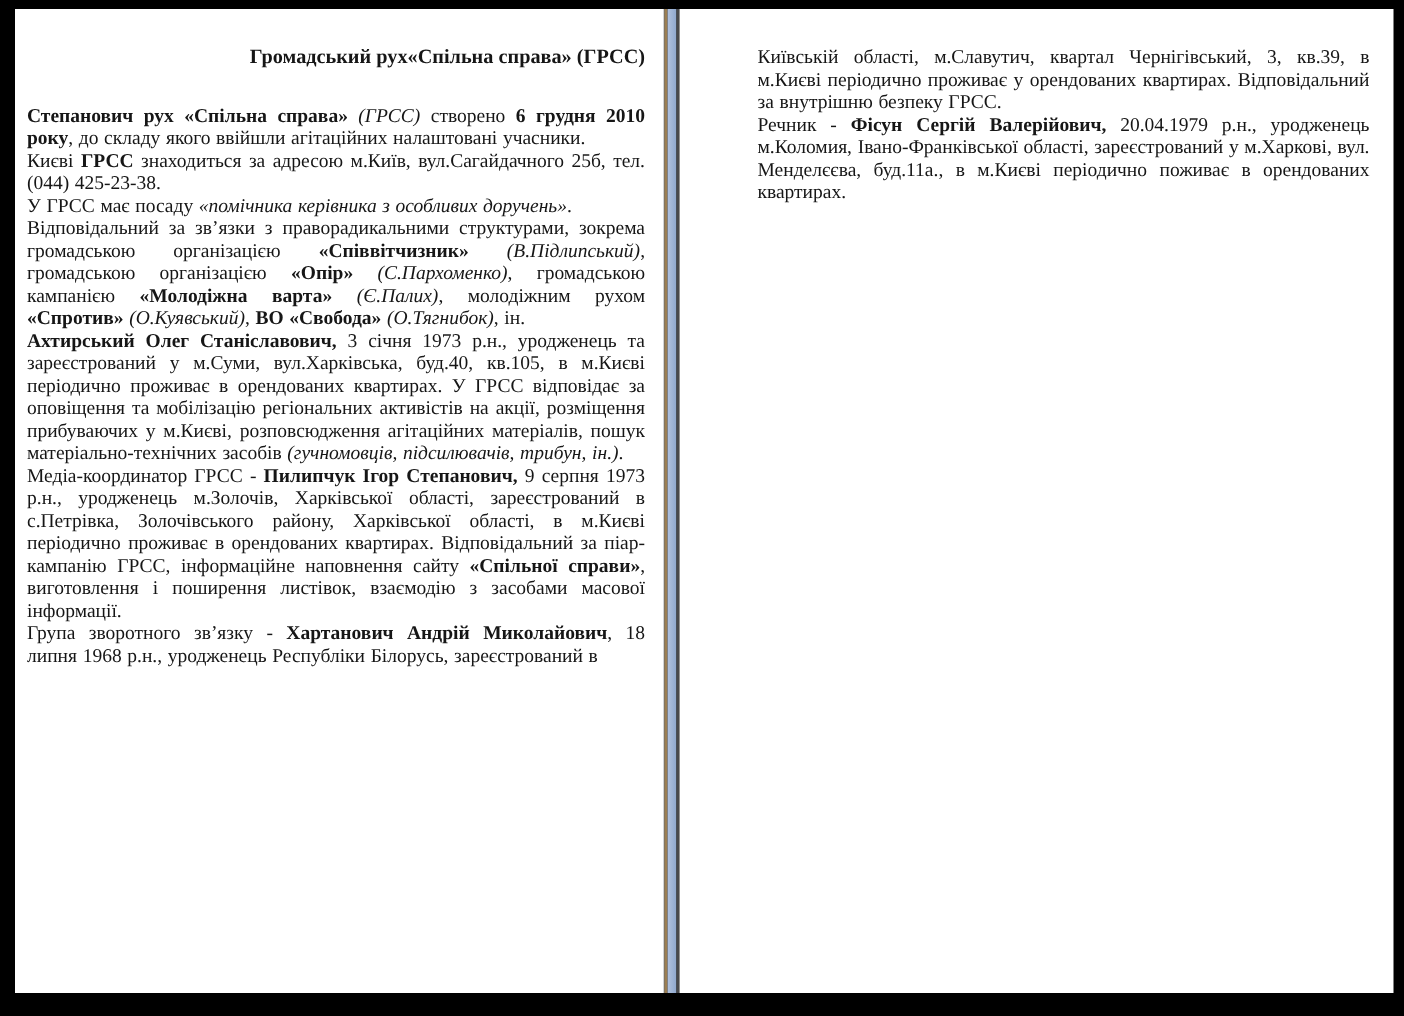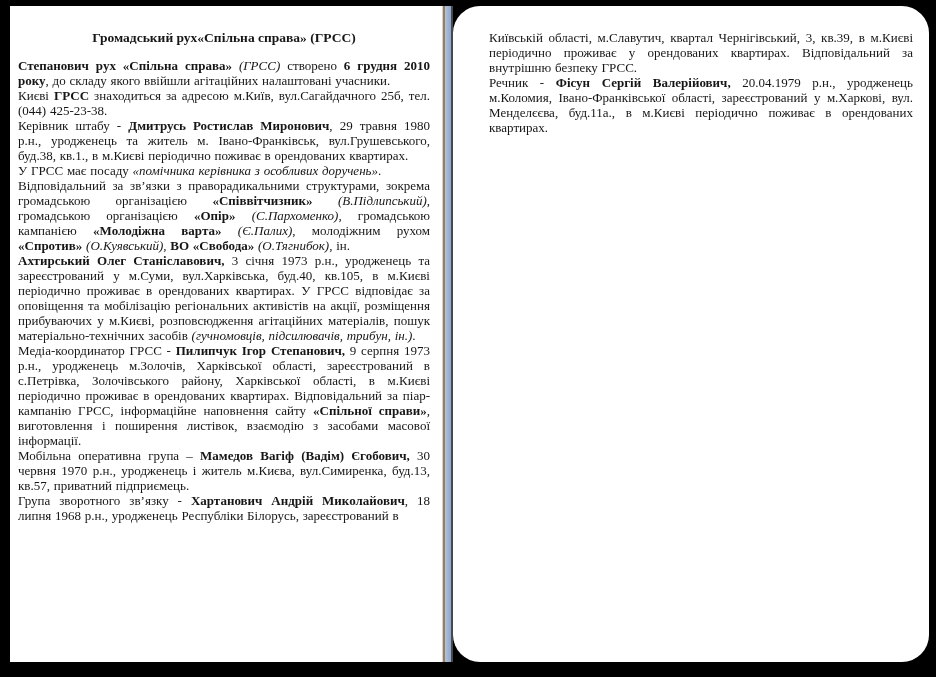--- a/index.html
+++ b/index.html
@@ -27,37 +27,36 @@
     background: #ffffff;
     color: #161616;
     box-sizing: border-box;
   }
   .page-left {
     width: 432px;
     padding: 24px 12px 0 8px;
   }
   .page-right {
     flex: 1;
-    padding: 24px 16px 0 36px;
-    border-radius: 27px;
+    padding: 24px 16px 0 52px;
   }
   .divider {
     width: 11px;
     display: flex;
     flex-direction: row;
   }
   .stripe { height: 100%; }
   .s-gray { width: 1px; background: #d2d3d5; }
   .s-tan  { width: 2px; background: #9b7e52; }
   .s-blue { width: 6px; background: linear-gradient(90deg, #b0c1de 0%, #8ea7cd 100%); }
   .s-dark { width: 2px; background: #48484b; }
 
   .doc-title {
-    margin: 0 0 13px 0;
-    text-align: center;
+    margin: 0 0 24px 0;
+    text-align: right;
     font-size: 13.5px;
     line-height: 15px;
     font-weight: bold;
   }
   .body-text p {
     margin: 0;
     padding: 0;
     text-align: justify;
     font-size: 13px;
     line-height: 15px;
@@ -71,26 +70,24 @@
 <body>
 
 <div class="screen">
   <div class="spread">
 
     <div class="page page-left">
       <h1 class="doc-title">Громадський рух«Спільна справа» (ГРСС)</h1>
       <div class="body-text">
           <p><span class="run-b">Степанович рух «Спільна справа» </span><span class="run-i">(ГРСС)</span><span class="run-n"> створено </span><span class="run-b">6 грудня 2010 року</span><span class="run-n">, до складу якого ввійшли агітаційних налаштовані учасники.</span></p>
           <p><span class="run-n">Києві </span><span class="run-b">ГРСС</span><span class="run-n"> знаходиться за адресою м.Київ, вул.Сагайдачного 25б, тел. (044) 425-23-38.</span></p>
-          <p><span class="run-n">Керівник штабу - </span><span class="run-b">Дмитрусь Ростислав Миронович</span><span class="run-n">, 29 травня 1980 р.н., уродженець та житель м. Івано-Франківськ, вул.Грушевського, буд.38, кв.1., в м.Києві періодично поживає в орендованих квартирах.</span></p>
           <p><span class="run-n">У ГРСС має посаду </span><span class="run-i">«помічника керівника з особливих доручень»</span><span class="run-n">.</span></p>
           <p><span class="run-n">Відповідальний за зв’язки з праворадикальними структурами, зокрема громадською організацією </span><span class="run-b">«Співвітчизник»</span><span class="run-n"> </span><span class="run-i">(В.Підлипський)</span><span class="run-n">, громадською організацією </span><span class="run-b">«Опір»</span><span class="run-n"> </span><span class="run-i">(С.Пархоменко)</span><span class="run-n">, громадською кампанією </span><span class="run-b">«Молодіжна варта»</span><span class="run-n"> </span><span class="run-i">(Є.Палих)</span><span class="run-n">, молодіжним рухом </span><span class="run-b">«Спротив»</span><span class="run-n"> </span><span class="run-i">(О.Куявський)</span><span class="run-n">, </span><span class="run-b">ВО «Свобода»</span><span class="run-n"> </span><span class="run-i">(О.Тягнибок)</span><span class="run-n">, ін.</span></p>
           <p><span class="run-b">Ахтирський Олег Станіславович,</span><span class="run-n"> 3 січня 1973 р.н., уродженець та зареєстрований у м.Суми, вул.Харківська, буд.40, кв.105, в м.Києві періодично проживає в орендованих квартирах. У ГРСС відповідає за оповіщення та мобілізацію регіональних активістів на акції, розміщення прибуваючих у м.Києві, розповсюдження агітаційних матеріалів, пошук матеріально-технічних засобів </span><span class="run-i">(гучномовців, підсилювачів, трибун, ін.)</span><span class="run-n">.</span></p>
           <p><span class="run-n">Медіа-координатор ГРСС - </span><span class="run-b">Пилипчук Ігор Степанович,</span><span class="run-n"> 9 серпня 1973 р.н., уродженець м.Золочів, Харківської області, зареєстрований в с.Петрівка, Золочівського району, Харківської області, в м.Києві періодично проживає в орендованих квартирах. Відповідальний за піар-кампанію ГРСС, інформаційне наповнення сайту </span><span class="run-b">«Спільної справи»</span><span class="run-n">, виготовлення і поширення листівок, взаємодію з засобами масової інформації.</span></p>
-          <p><span class="run-n">Мобільна оперативна група – </span><span class="run-b">Мамедов Вагіф (Вадім) Єгобович,</span><span class="run-n"> 30 червня 1970 р.н., уродженець і житель м.Києва, вул.Симиренка, буд.13, кв.57, приватний підприємець.</span></p>
           <p><span class="run-n">Група зворотного зв’язку - </span><span class="run-b">Хартанович Андрій Миколайович</span><span class="run-n">, 18 липня 1968 р.н., уродженець Республіки Білорусь, зареєстрований в</span></p>
         </div>
     </div>
 
     <div class="divider">
       <span class="stripe s-gray"></span>
       <span class="stripe s-tan"></span>
       <span class="stripe s-blue"></span>
       <span class="stripe s-dark"></span>
     </div>

